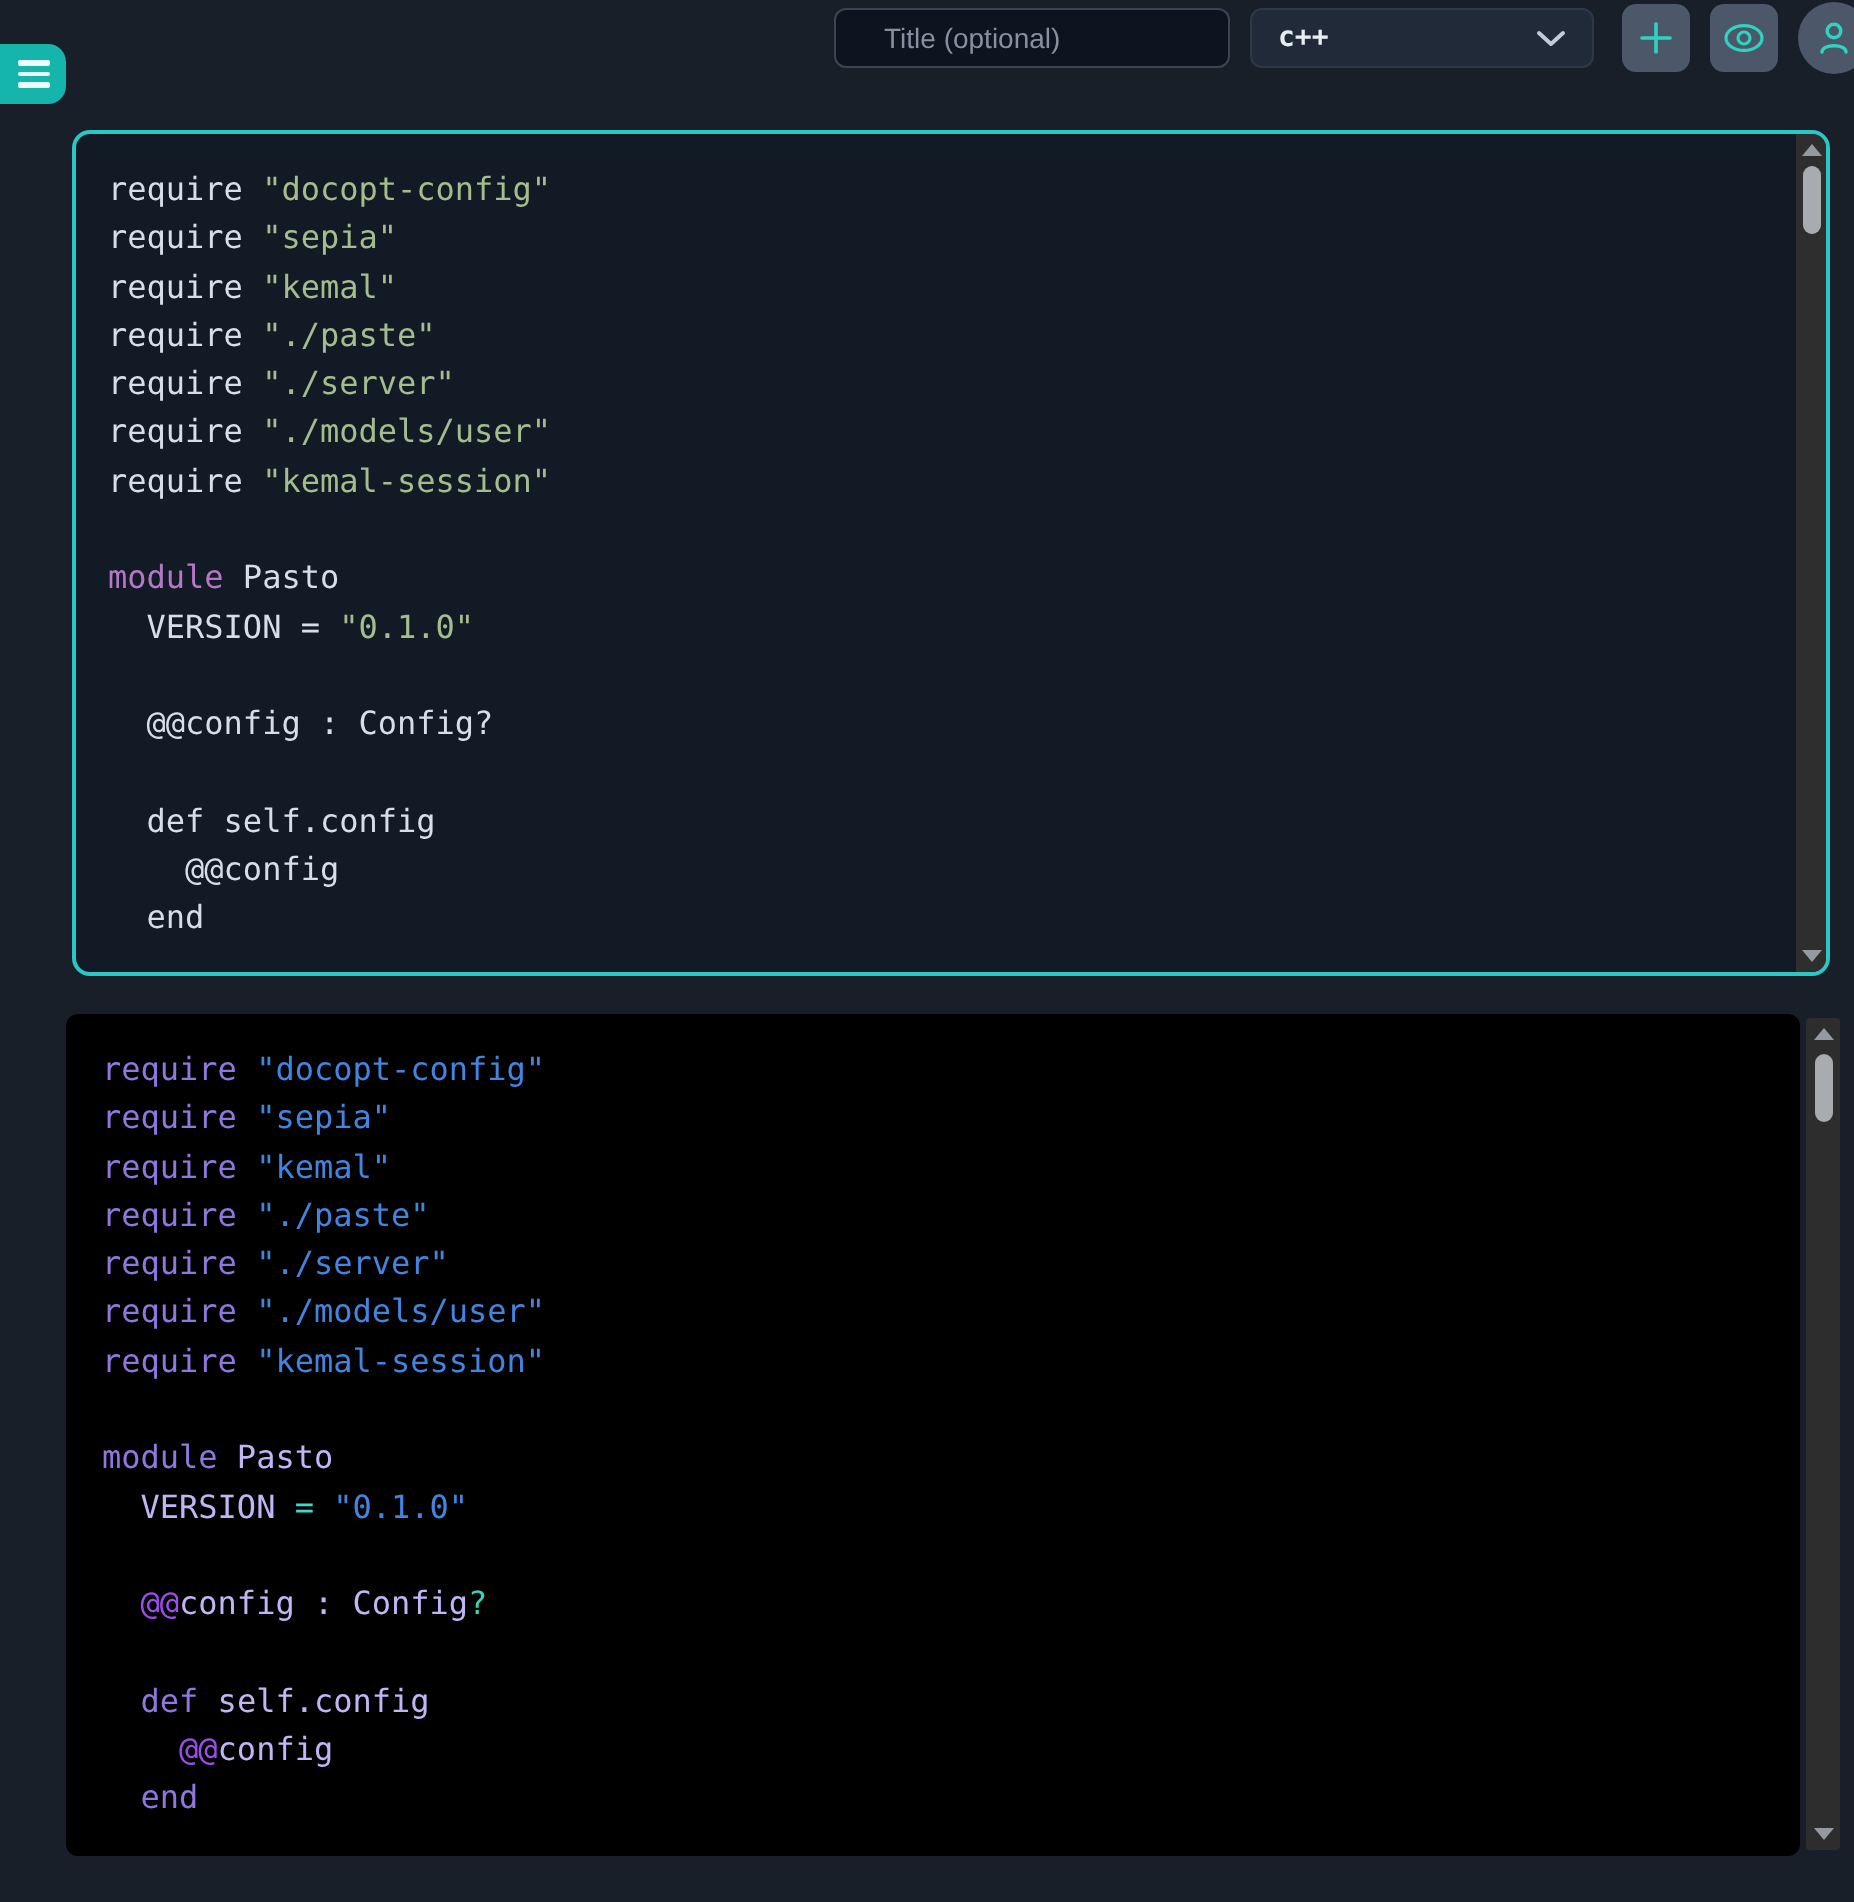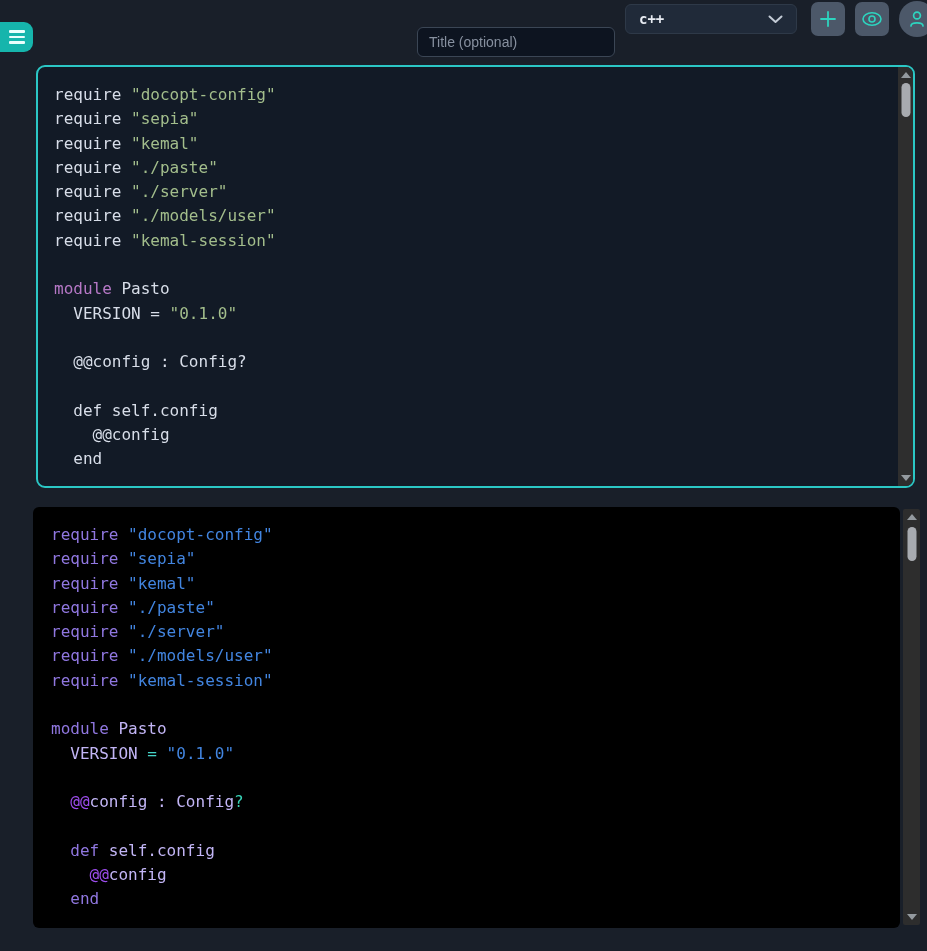--- a/index.html
+++ b/index.html
@@ -20,23 +20,22 @@
     display: flex; flex-direction: column; justify-content: center; align-items: center;
     gap: 3px; cursor: pointer;
   }
   .hamburger .bar { width: 16px; height: 2.4px; background: #eafffd; border-radius: 1px; }
 
   .title-input {
     position: absolute; left: 417px; top: 4px;
     width: 198px; height: 30px;
     background: #0d1420;
     border: 1px solid #3b4655; border-radius: 6px;
-    color: #dfe5ee; font-size: 14px; padding: 0 11px;
+    color: #dfe5ee; font-size: 14px; padding: 0 24px;
     outline: none;
-    margin-top: 23px;
   }
   .title-input::placeholder { color: #87909f; }
 
   .lang-select {
     position: absolute; left: 625px; top: 4px;
     width: 172px; height: 30px;
     background: #202a39;
     border: 1px solid #2e3948; border-radius: 6px;
     display: flex; align-items: center; justify-content: space-between;
     padding: 0 13px; cursor: pointer;

